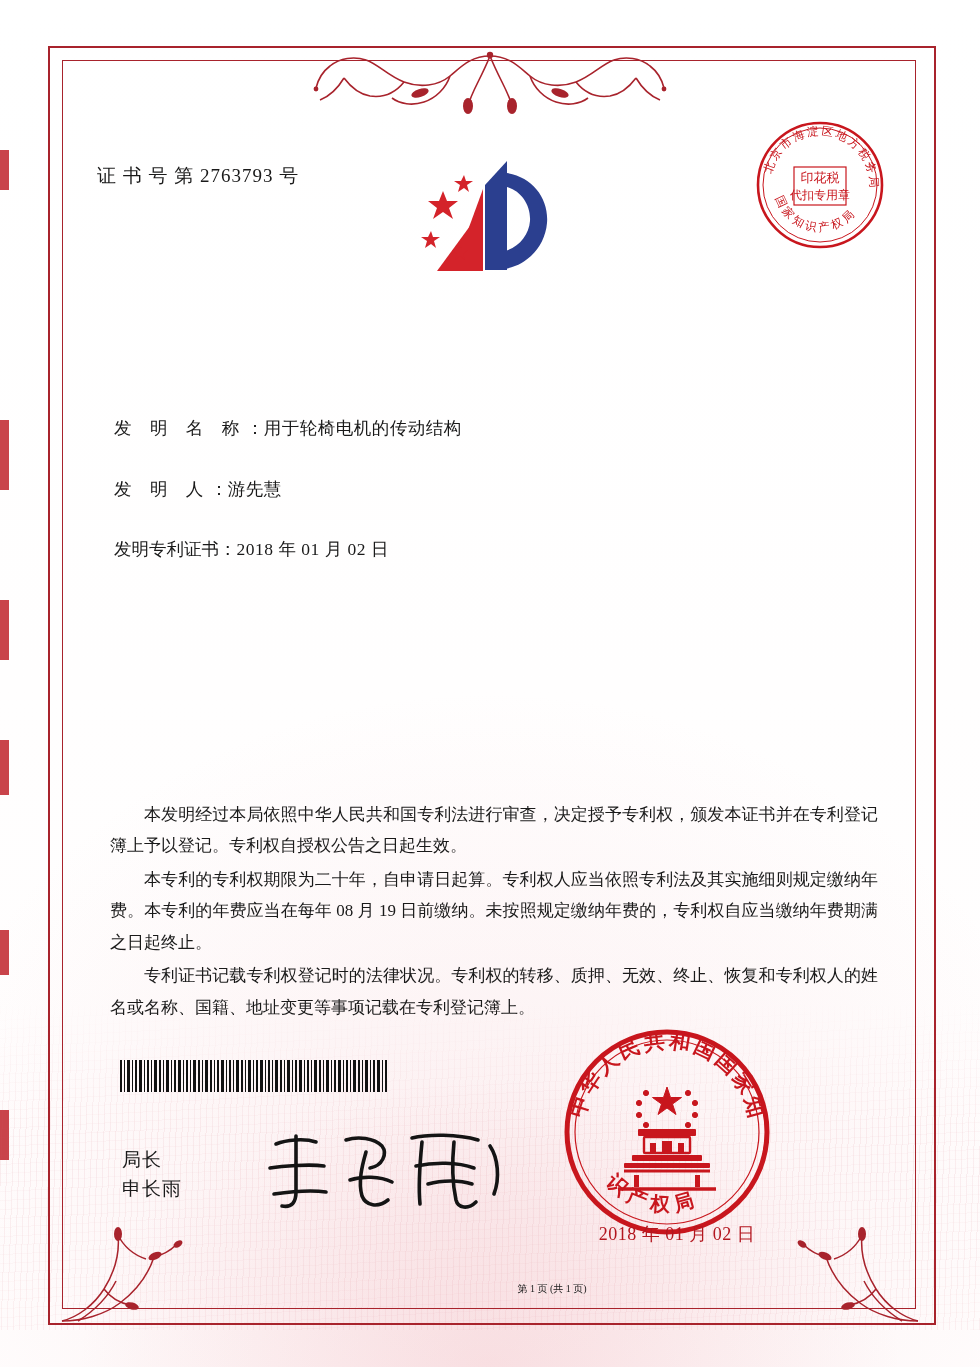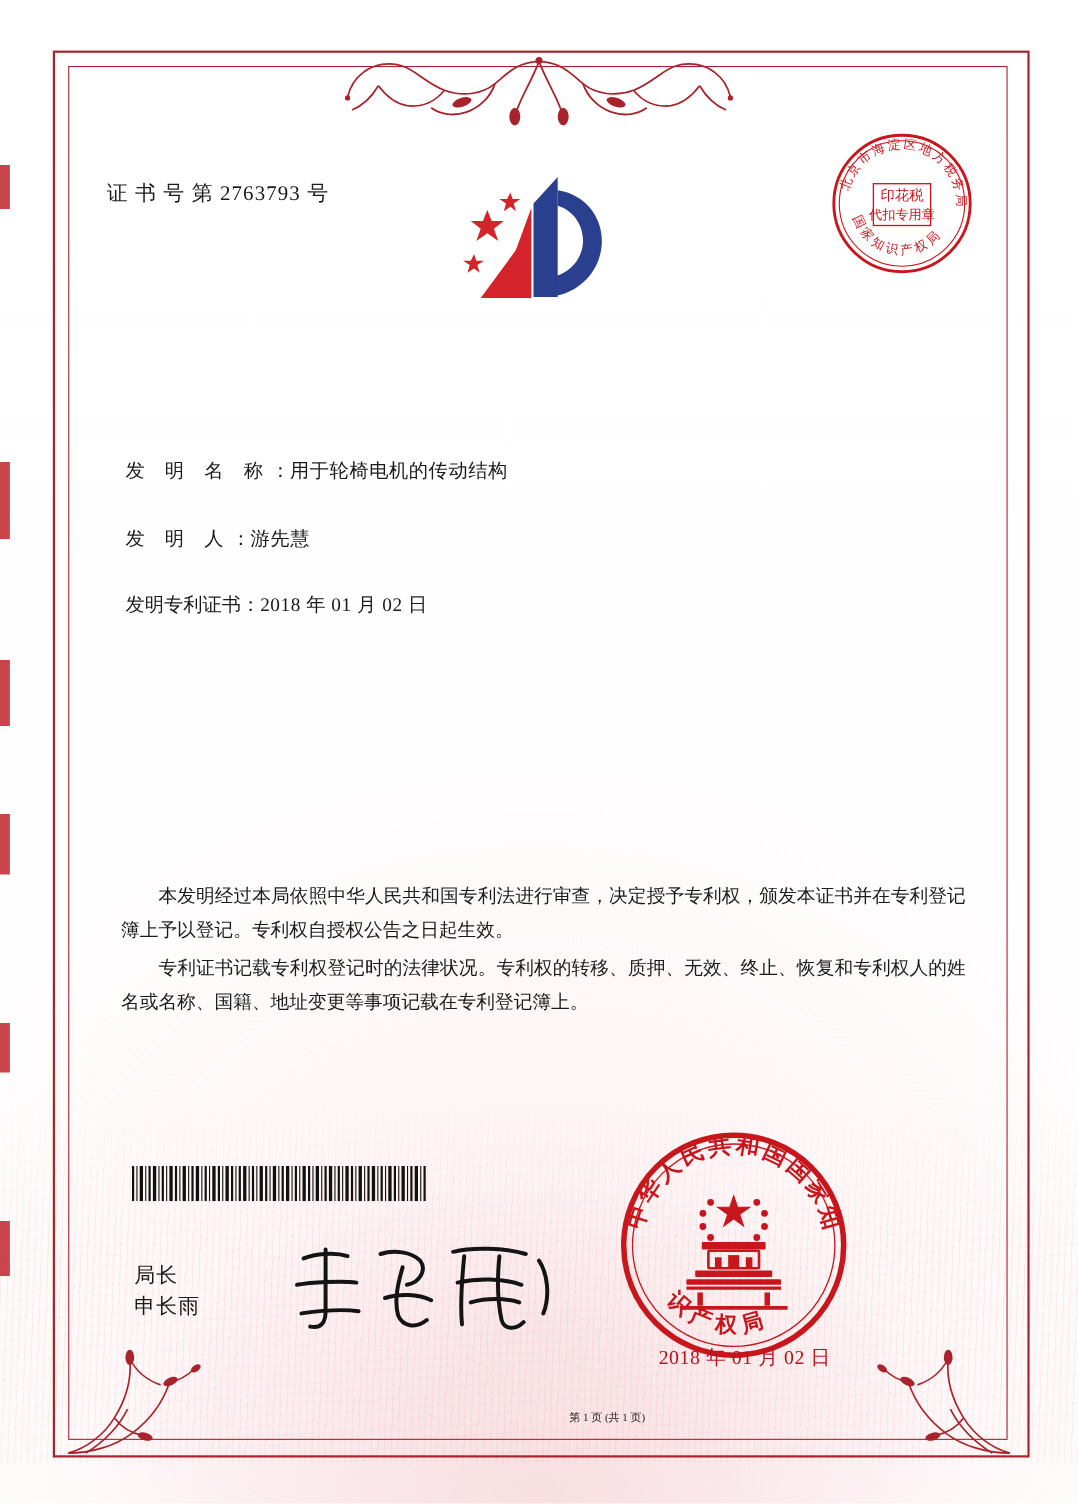--- a/index.html
+++ b/index.html
@@ -371,20 +371,21 @@
       <div class="field-row">
         <span class="field-label spaced">发 明 人</span><span class="field-label">：</span><span class="field-value">游先慧</span>
       </div>
       <div class="field-row">
         <span class="field-label">发明专利证书</span><span class="field-label">：</span><span class="field-value">2018 年 01 月 02 日</span>
       </div>
     </div>
 
     <div class="paragraphs">
       <p>本发明经过本局依照中华人民共和国专利法进行审查，决定授予专利权，颁发本证书并在专利登记簿上予以登记。专利权自授权公告之日起生效。</p>
+      <p>本专利的专利权期限为二十年，自申请日起算。专利权人应当依照专利法及其实施细则规定缴纳年费。本专利的年费应当在每年 08 月 19 日前缴纳。未按照规定缴纳年费的，专利权自应当缴纳年费期满之日起终止。</p>
       <p>专利证书记载专利权登记时的法律状况。专利权的转移、质押、无效、终止、恢复和专利权人的姓名或名称、国籍、地址变更等事项记载在专利登记簿上。</p>
     </div>
 
     <div class="barcode">
       <svg viewBox="0 0 268 32" width="268" height="32">
         <g fill="#111">
           <rect x="0" y="0" width="2" height="32"></rect>
             <rect x="4" y="0" width="1" height="32"></rect>
           <rect x="7" y="0" width="3" height="32"></rect>
             <rect x="12" y="0" width="1" height="32"></rect>

